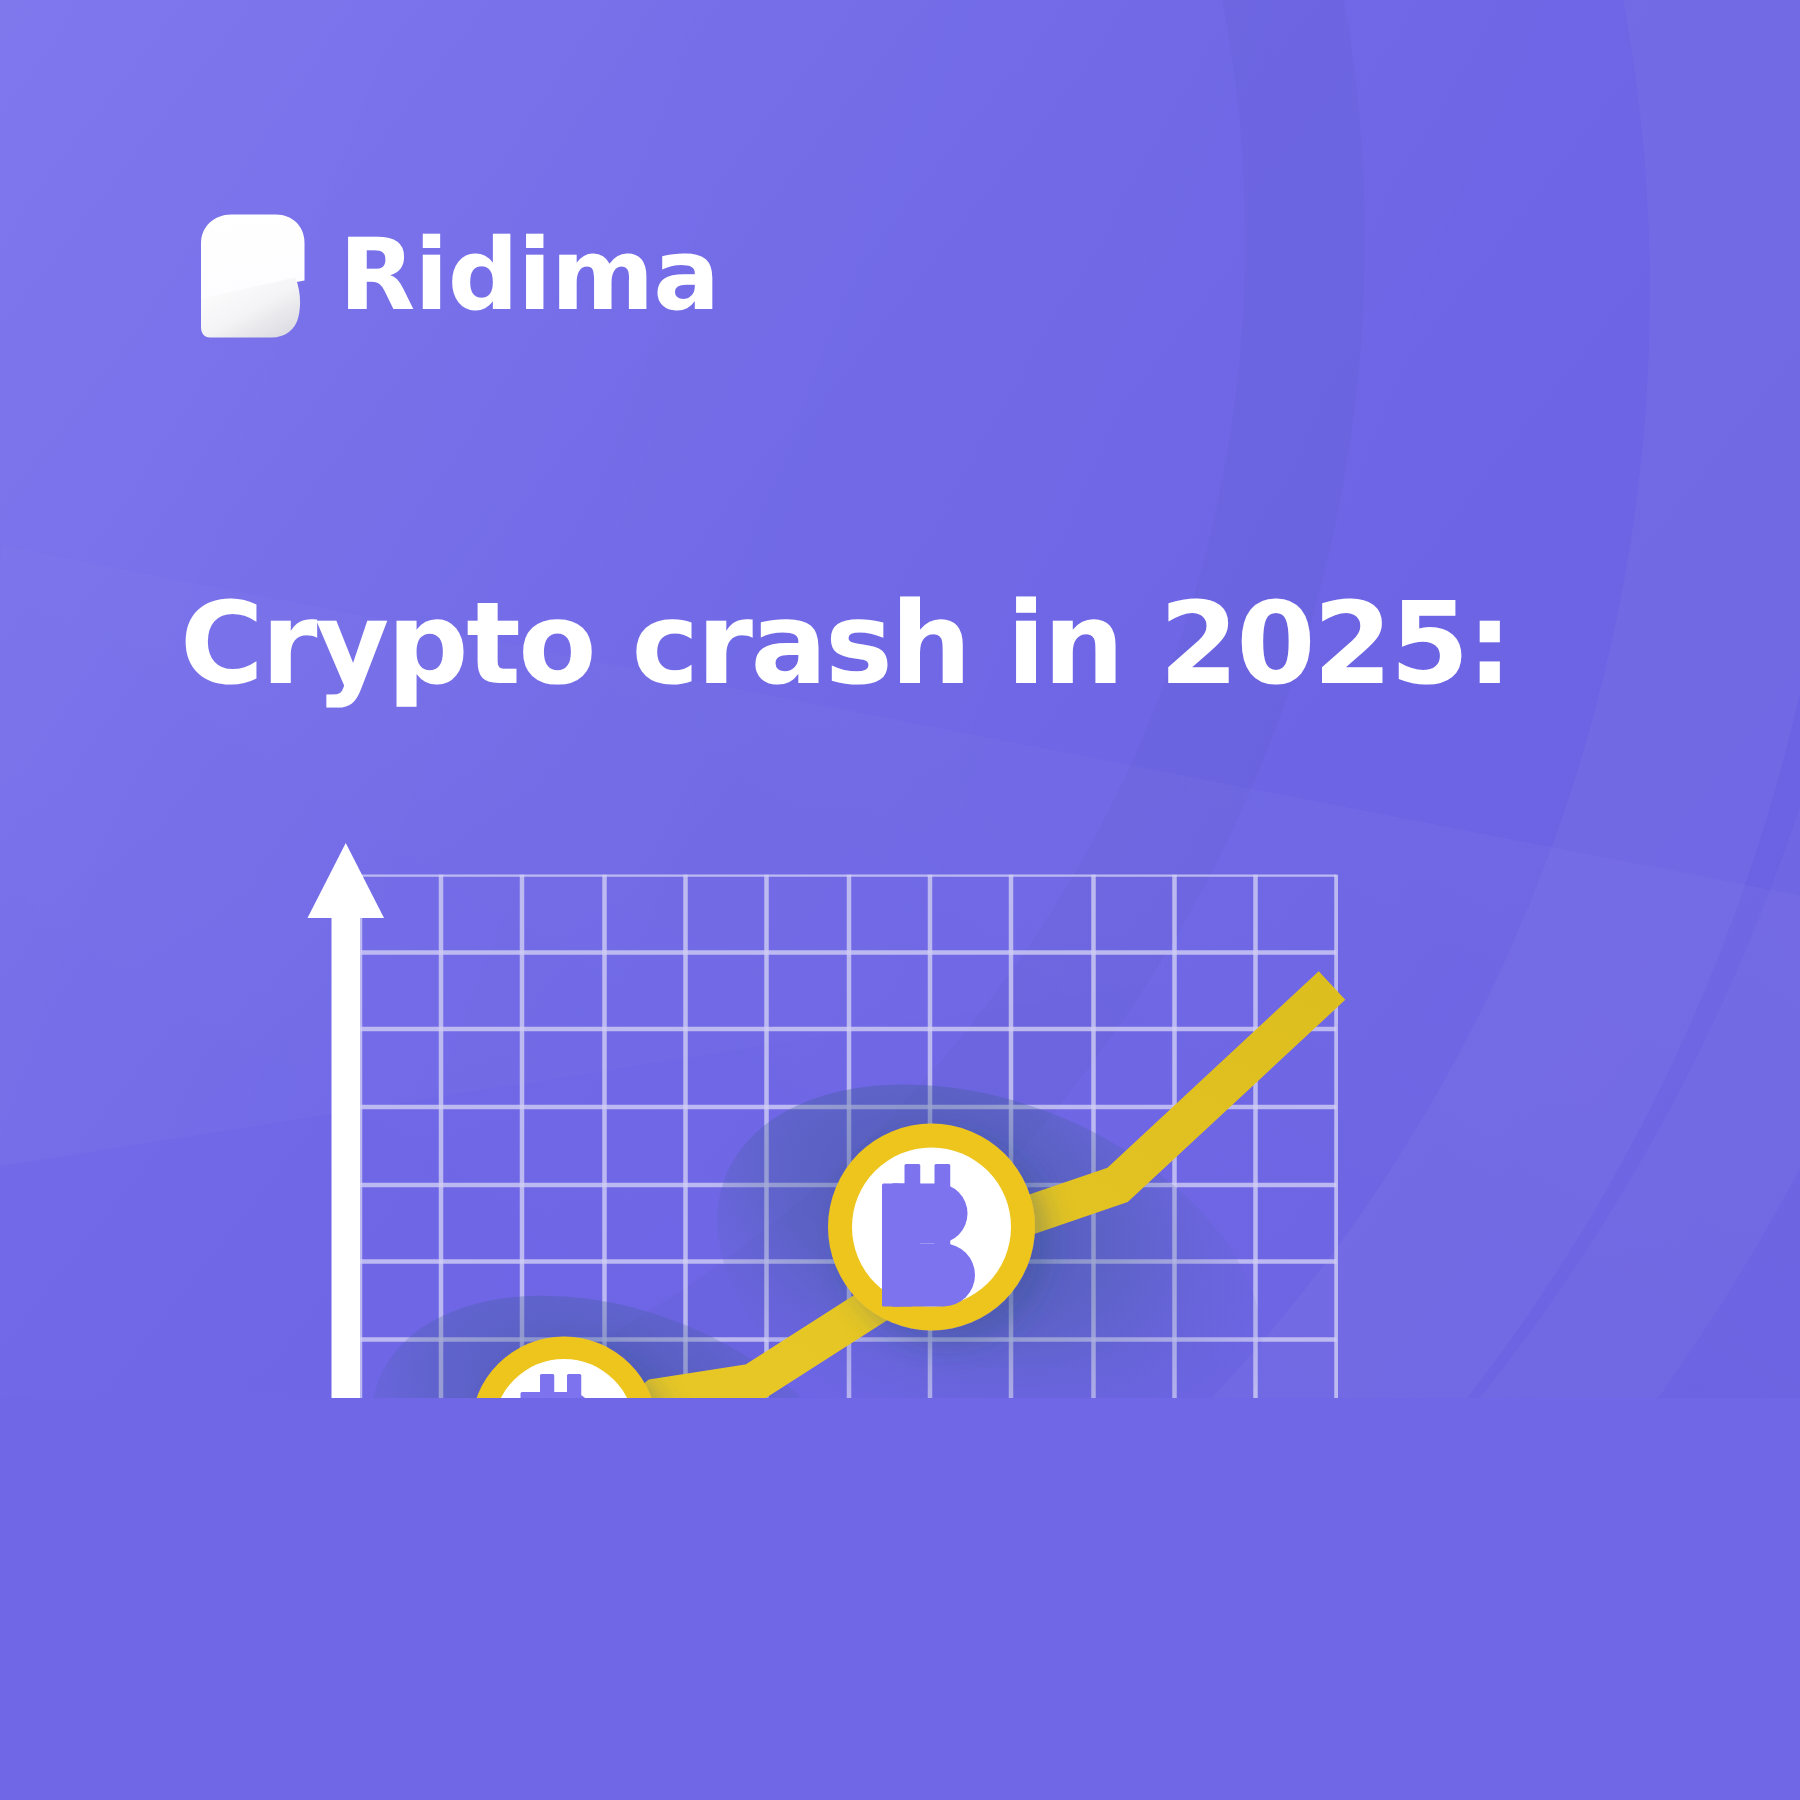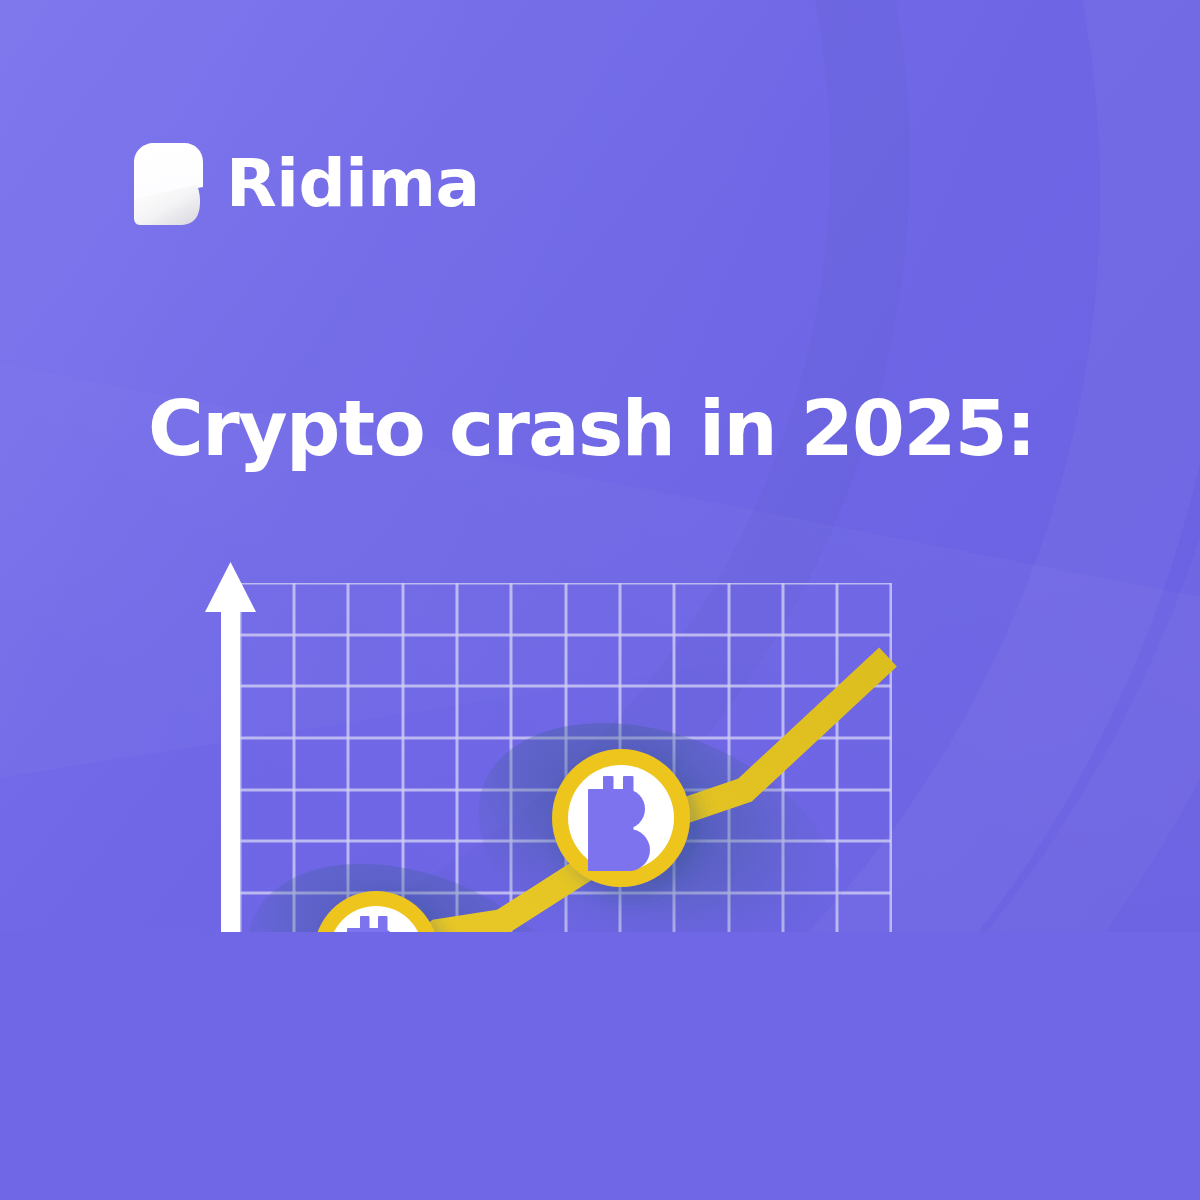--- a/index.html
+++ b/index.html
@@ -92,21 +92,21 @@
     font-size: 66px;
     font-weight: 700;
     letter-spacing: -0.5px;
     line-height: 1;
     font-family: "DejaVu Sans", sans-serif;
   }
 
   
   .headline {
     position: absolute;
-    left: 148px;
+    left: 120px;
     top: 332px;
     width: 1000px;
     color: #ffffff;
     font-size: 76px;
     font-weight: 700;
     line-height: 1.21;
     letter-spacing: -1.6px;
     font-family: "DejaVu Sans", sans-serif;
   }
   .headline .ln { display: block; white-space: nowrap; }

